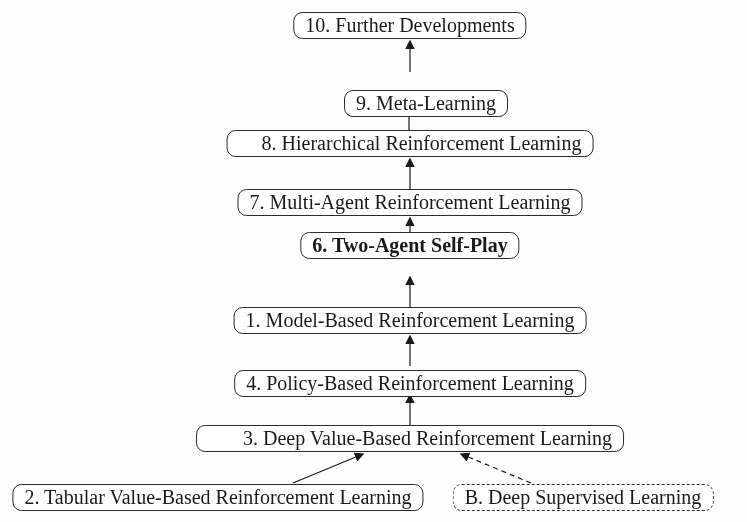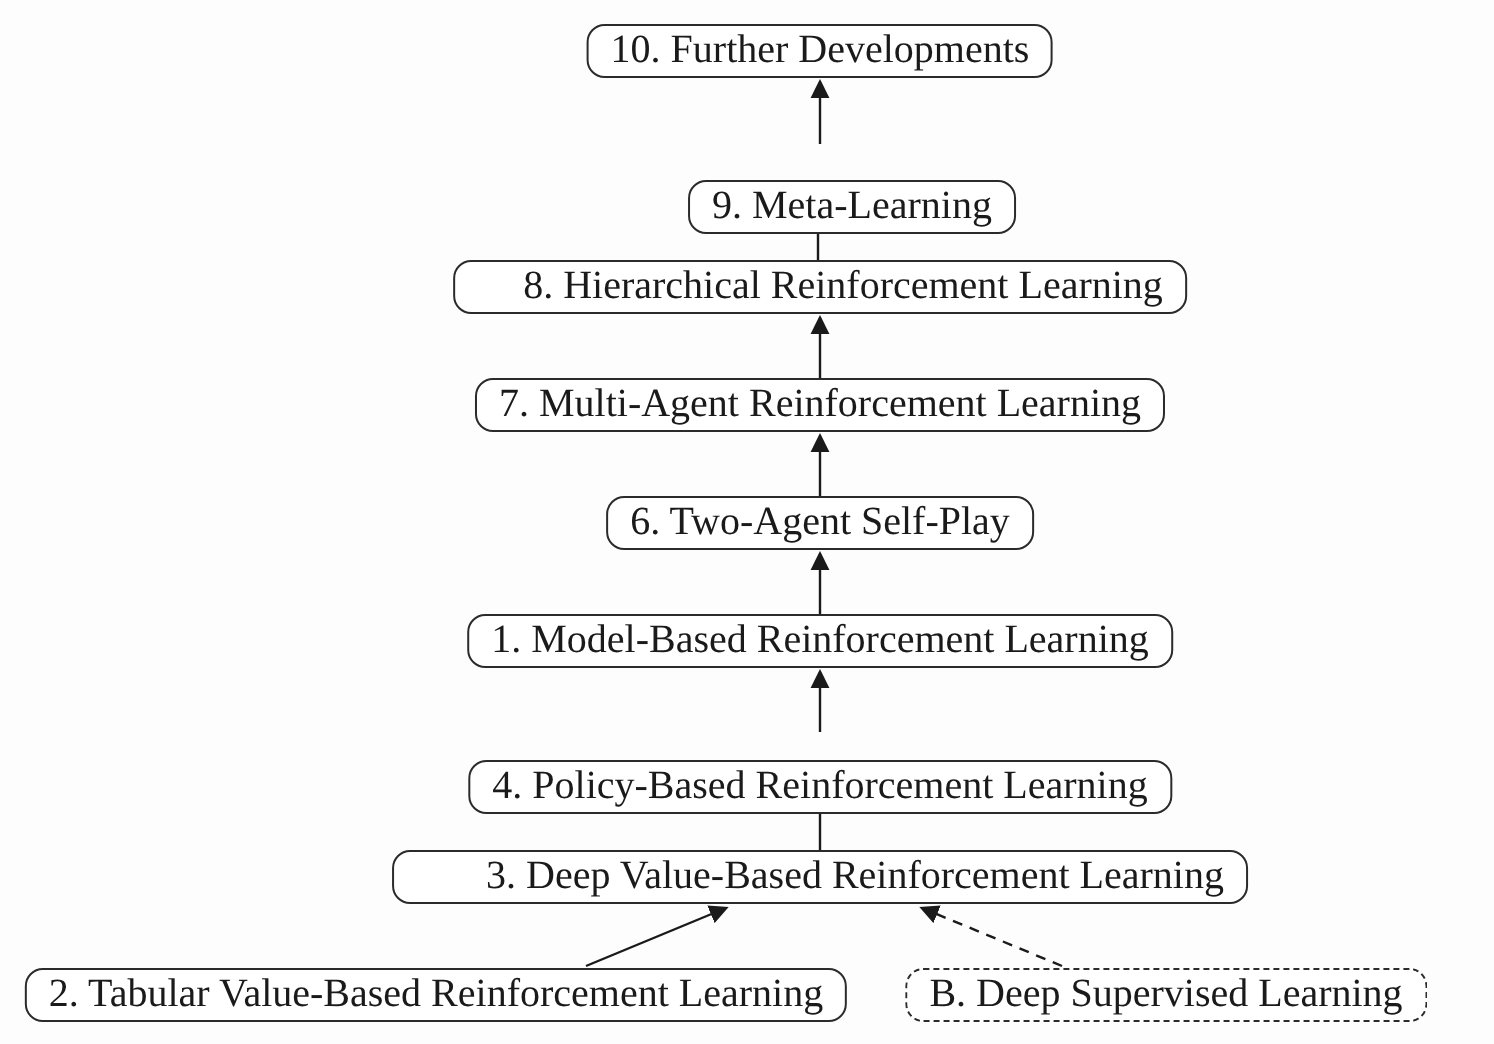--- a/index.html
+++ b/index.html
@@ -38,23 +38,23 @@
     text-align: center;
   }
   .node.dashed {
     border-style: dashed;
   }
   
   #n10 { left: 410px; top: 12px; }
   #n9  { left: 426px; top: 72px; margin-top: 18px; }
   #n8  { left: 410px; top: 130px; padding-left: 34px; }
   #n7  { left: 410px; top: 189px; }
-  #n6  { left: 410px; top: 248px; }
+  #n6  { left: 410px; top: 232px; font-weight: bold; }
   #n5  { left: 410px; top: 307px; }
-  #n4  { left: 410px; top: 380px; }
+  #n4  { left: 410px; top: 370px; }
   #n3  { left: 410px; top: 425px; padding-left: 46px; }
   #n2  { left: 218px; top: 484px; }
   #nB  { left: 583px; top: 484px; }
 </style>
 </head>
 <body>
 
 <div class="canvas">
 
   <svg class="edges" viewBox="0 0 747 522">

